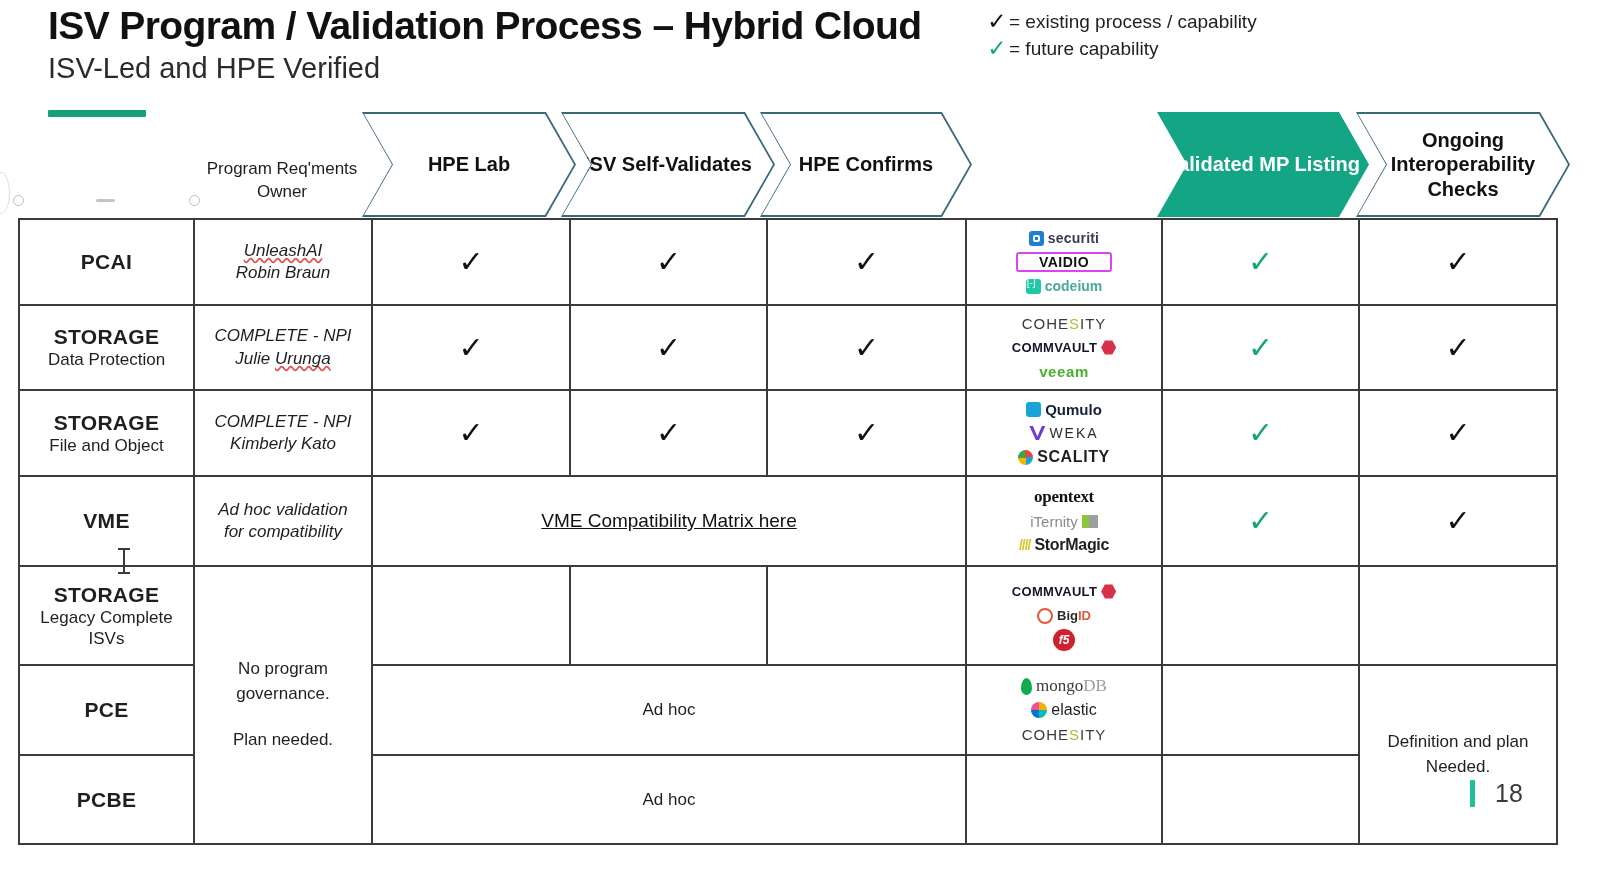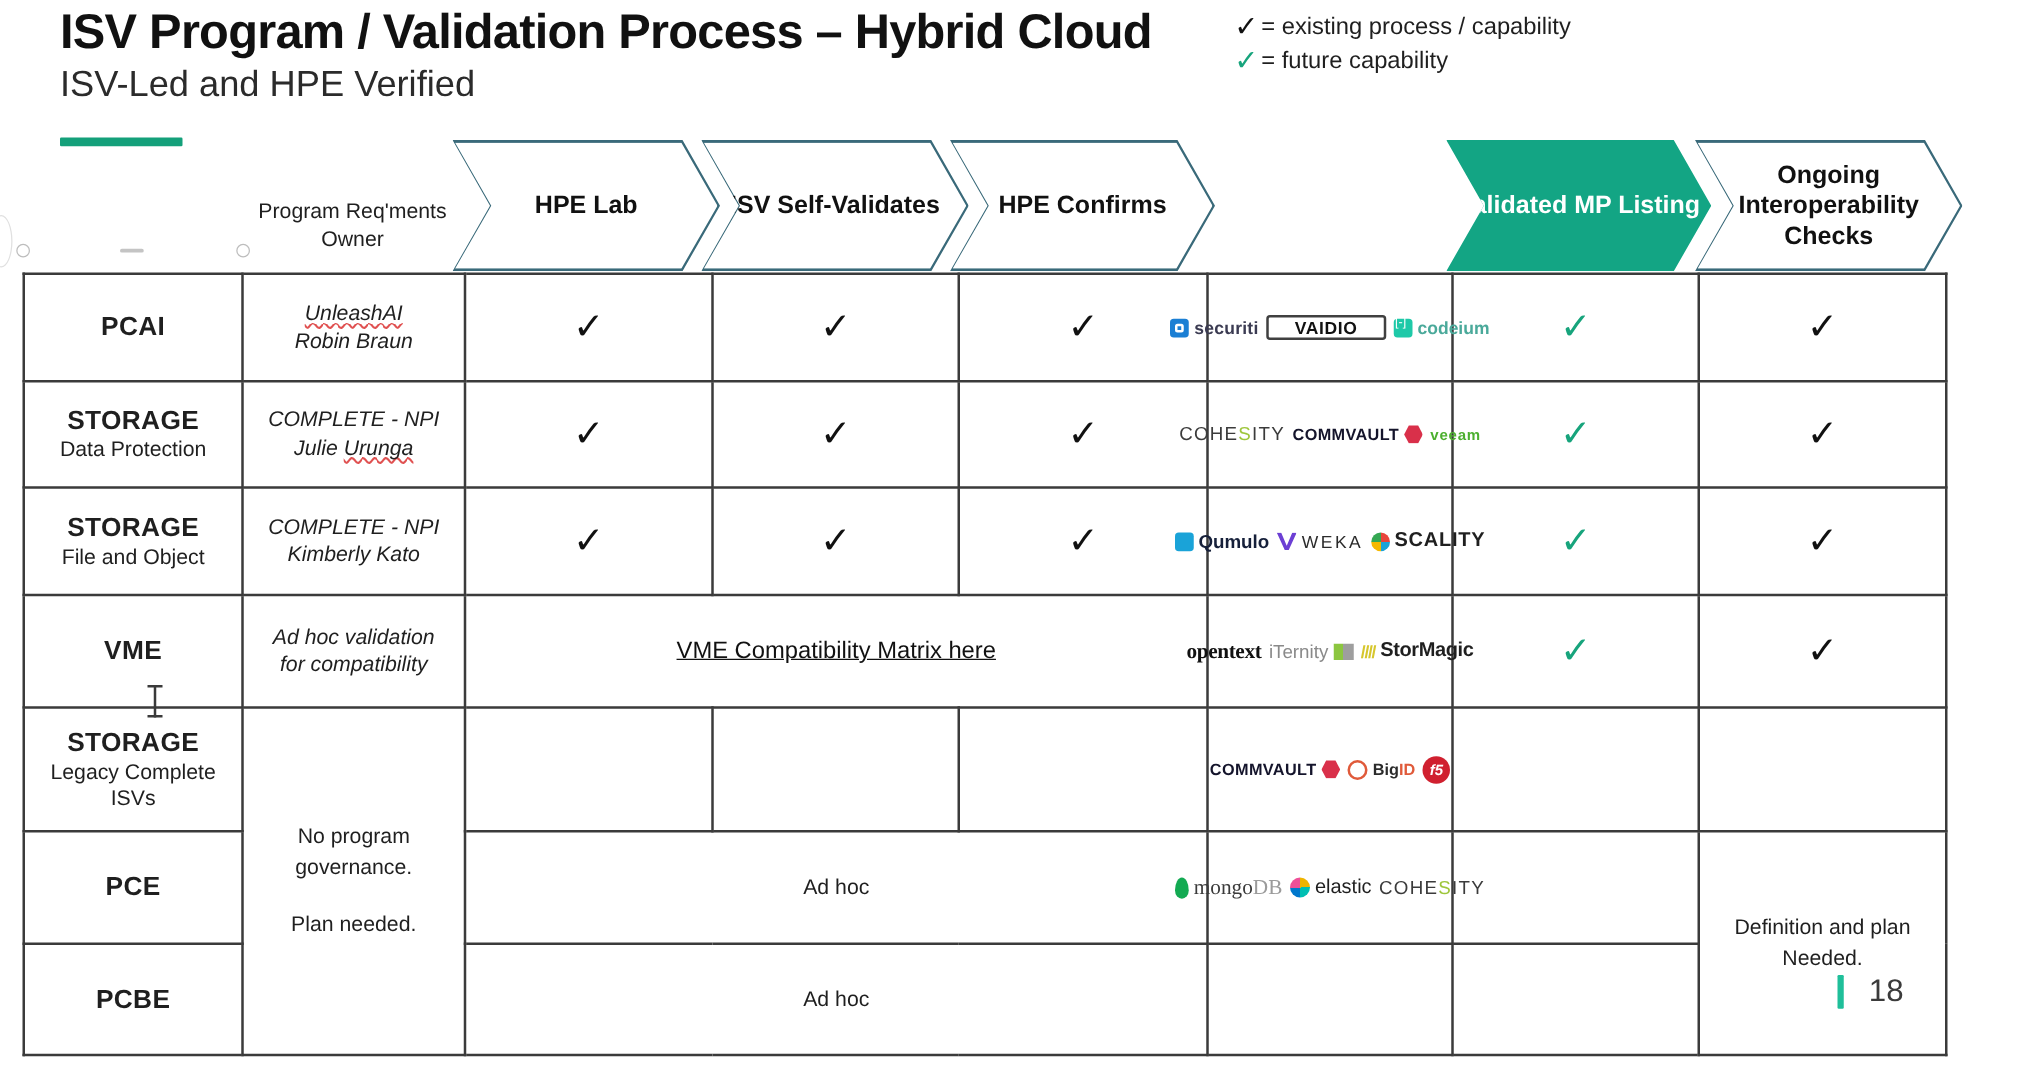--- a/index.html
+++ b/index.html
@@ -80,35 +80,35 @@
   }
   .chk{font-size:30px;line-height:1;color:#111111;font-family:"DejaVu Sans",sans-serif;}
   .chk-green{color:#17a47c;}
   .link{
     text-decoration:underline;color:#111111;font-size:19px;cursor:pointer;
   }
   .adhoc{font-size:19px;}
   .note{font-size:19px;line-height:1.45;}
 
   
-  .logos{display:flex;flex-direction:row;align-items:center;justify-content:center;gap:6px;padding:4px 0;}
+  .logos{display:flex;flex-direction:column;align-items:center;justify-content:center;gap:6px;padding:4px 0;}
   .logo{display:flex;align-items:center;justify-content:center;gap:4px;height:18px;}
   .logo-txt{font-size:14px;font-weight:bold;letter-spacing:0.2px;color:#22223a;white-space:nowrap;}
   .sq{width:15px;height:15px;border-radius:3px;display:inline-block;flex:none;}
   .sq-securiti{background:#1b7fd4;position:relative;}
   .sq-securiti:after{content:"";position:absolute;left:4px;top:4px;width:7px;height:7px;border:2px solid #fff;border-radius:2px;box-sizing:border-box;}
-  .vaidio-box{border:2px solid #404040;border-radius:3px;padding:0px 21px;font-size:14px;font-weight:bold;letter-spacing:0.5px;color:#111;}
+  .vaidio-box{border:2px solid #d946ef;border-radius:3px;padding:0px 21px;font-size:14px;font-weight:bold;letter-spacing:0.5px;color:#111;}
   .sq-codeium{background:#1ec9a8;position:relative;}
   .sq-codeium:after{content:"[-]";position:absolute;left:1px;top:-2px;font-size:10px;color:#fff;}
   .codeium-txt{color:#4aa99a;font-weight:bold;font-size:14px;}
   .cohesity{font-size:15px;font-weight:500;letter-spacing:1px;color:#3b3b3b;}
   .cohesity i{color:#9ec63b;font-style:normal;}
   .commvault{font-size:13px;font-weight:bold;letter-spacing:0.3px;color:#14142b;}
   .hex{width:15px;height:15px;background:#d9304a;clip-path:polygon(25% 3%,75% 3%,100% 50%,75% 97%,25% 97%,0% 50%);display:inline-block;flex:none;}
-  .veeam{font-size:12px;font-weight:bold;color:#4caf2f;letter-spacing:0.6px;}
+  .veeam{font-size:15px;font-weight:bold;color:#4caf2f;letter-spacing:0.6px;}
   .qumulo-ic{width:15px;height:15px;background:#1aa3d8;border-radius:3px;flex:none;}
   .qumulo{font-size:15px;font-weight:bold;color:#16203a;}
   .weka-ic{width:16px;height:14px;background:#6c3fd4;flex:none;clip-path:polygon(0 0,22% 0,50% 75%,78% 0,100% 0,60% 100%,40% 100%);}
   .weka{font-size:14px;letter-spacing:2px;color:#2b2b2b;font-weight:500;}
   .scality-ic{width:15px;height:15px;border-radius:50%;flex:none;
     background:conic-gradient(#e8453c 0 25%,#1aa3d8 0 50%,#f5b800 0 75%,#34a853 0 100%);}
   .scality{font-size:16px;font-weight:bold;letter-spacing:0.6px;color:#1f1f1f;}
   .opentext{font-size:17px;font-weight:bold;color:#111;letter-spacing:-0.3px;font-family:Liberation Serif, serif;}
   .iternity{font-size:15px;color:#8a8a8a;font-weight:500;}
   .iternity-ic{width:16px;height:13px;flex:none;background:

